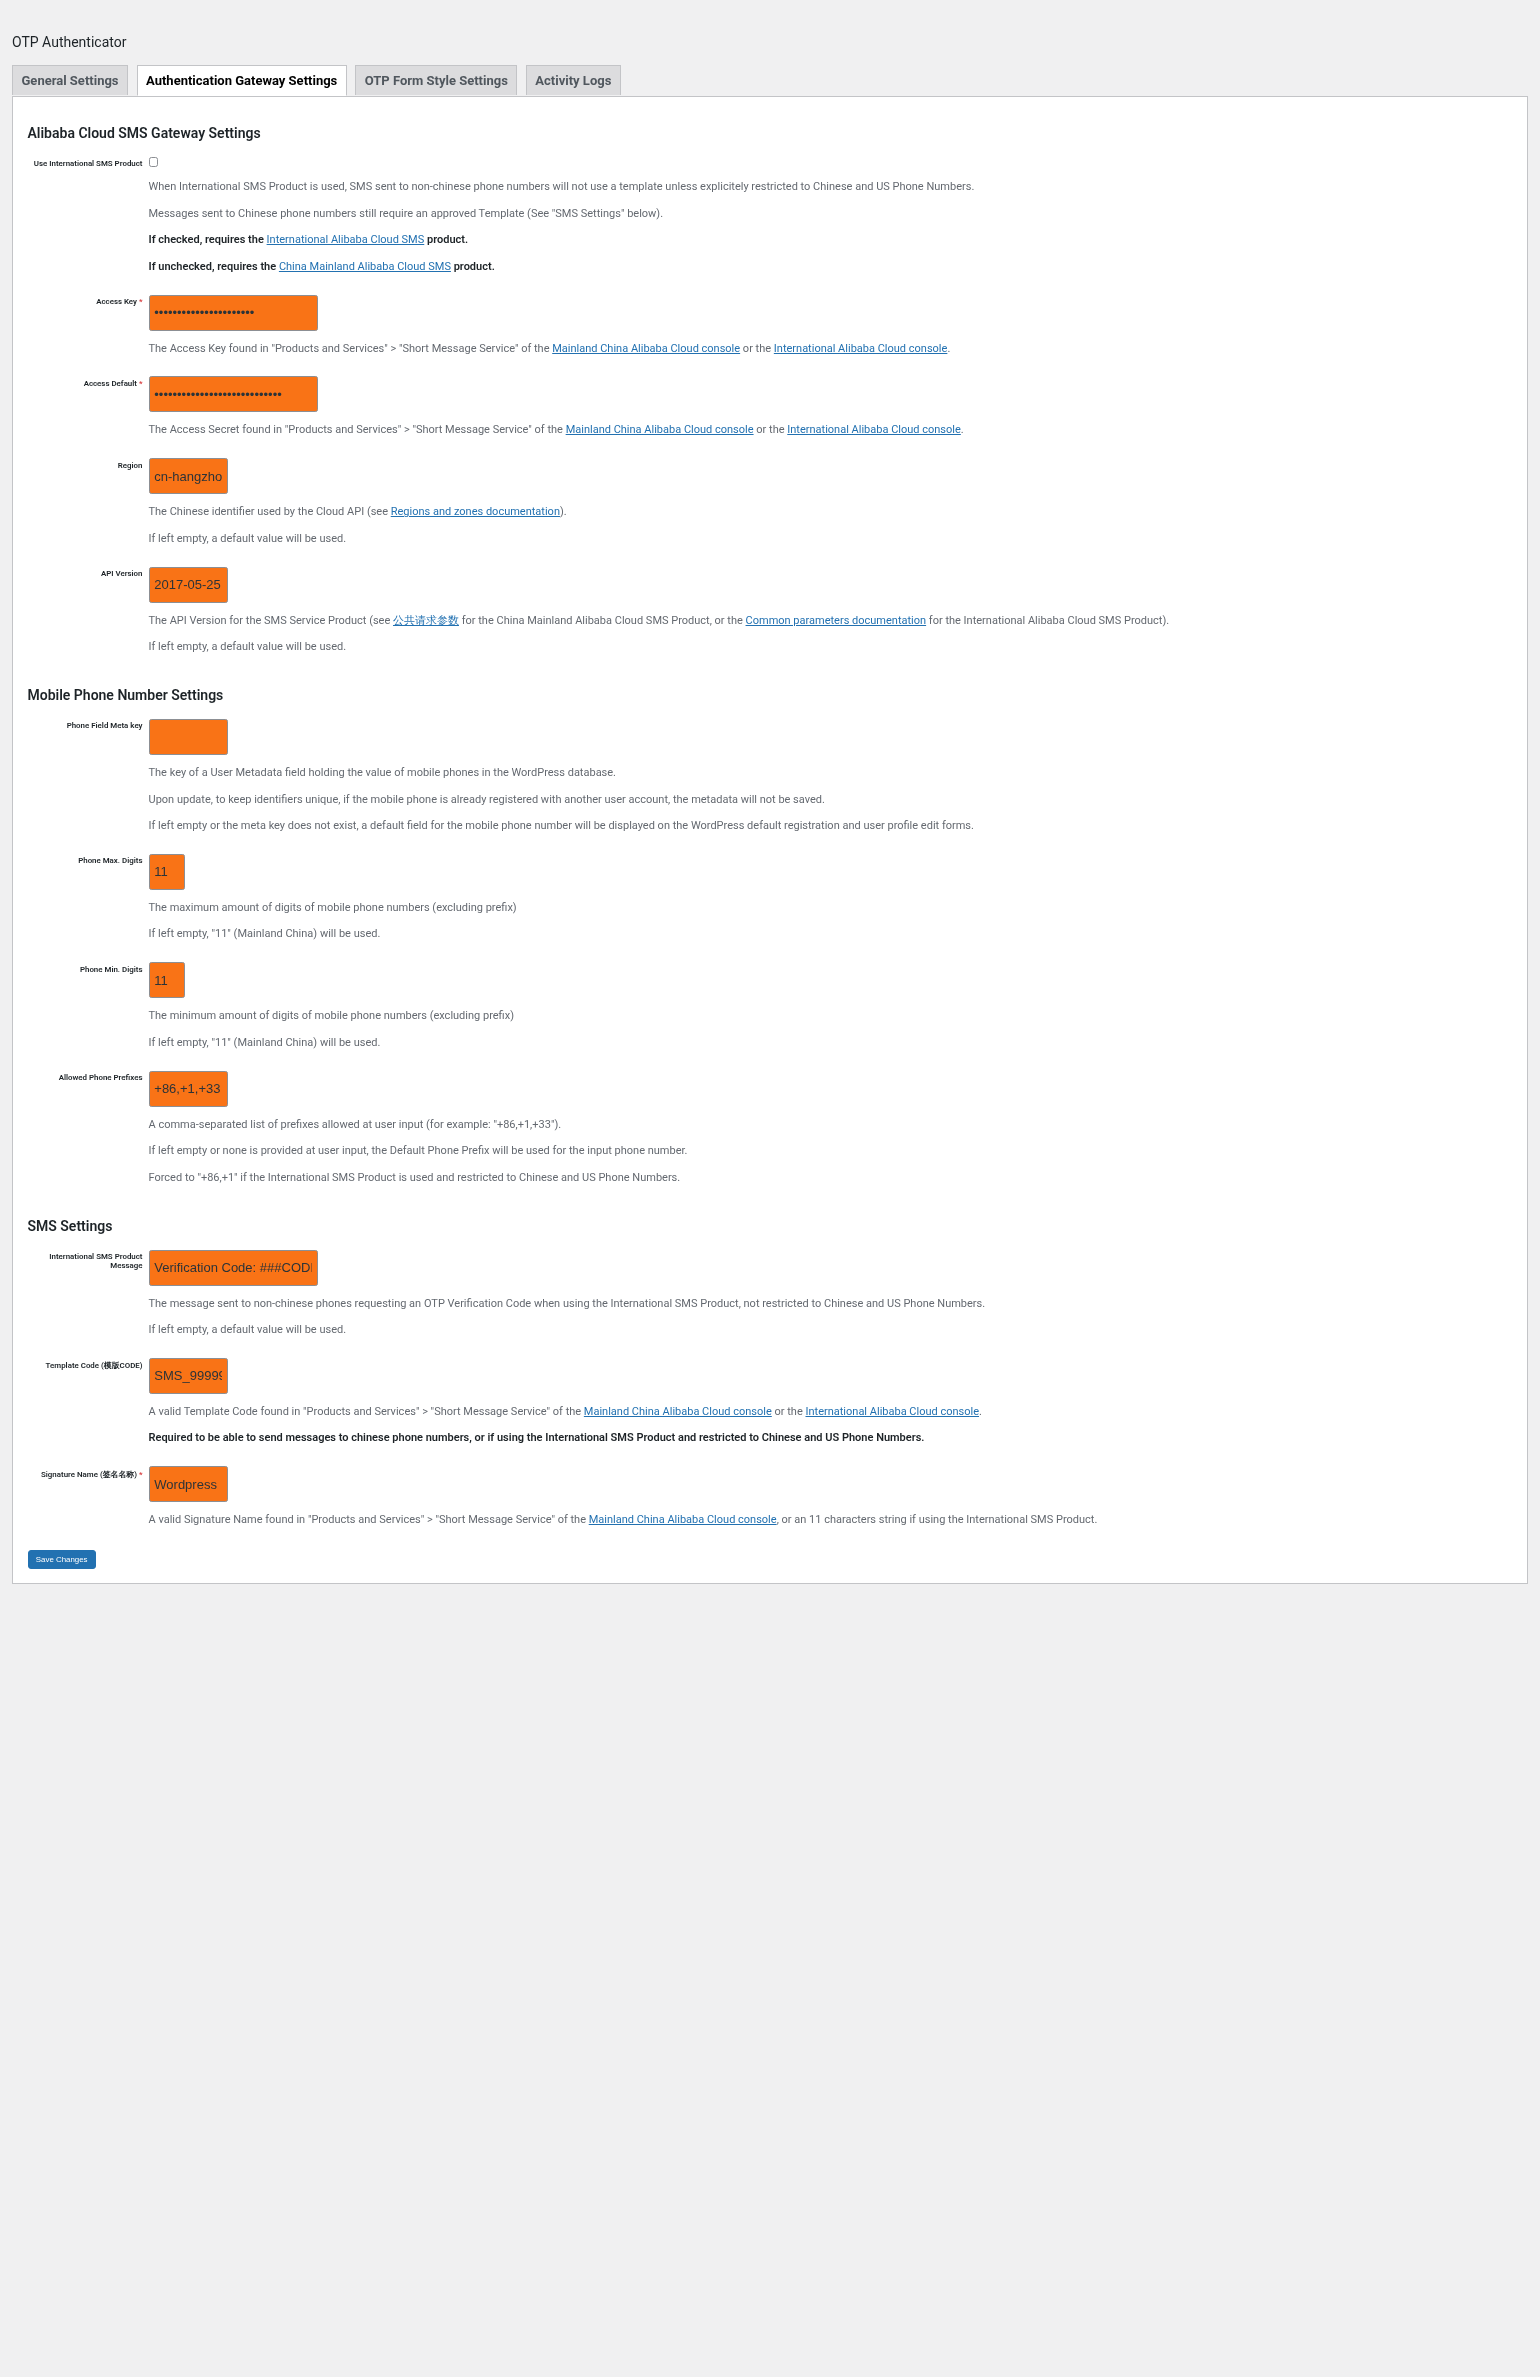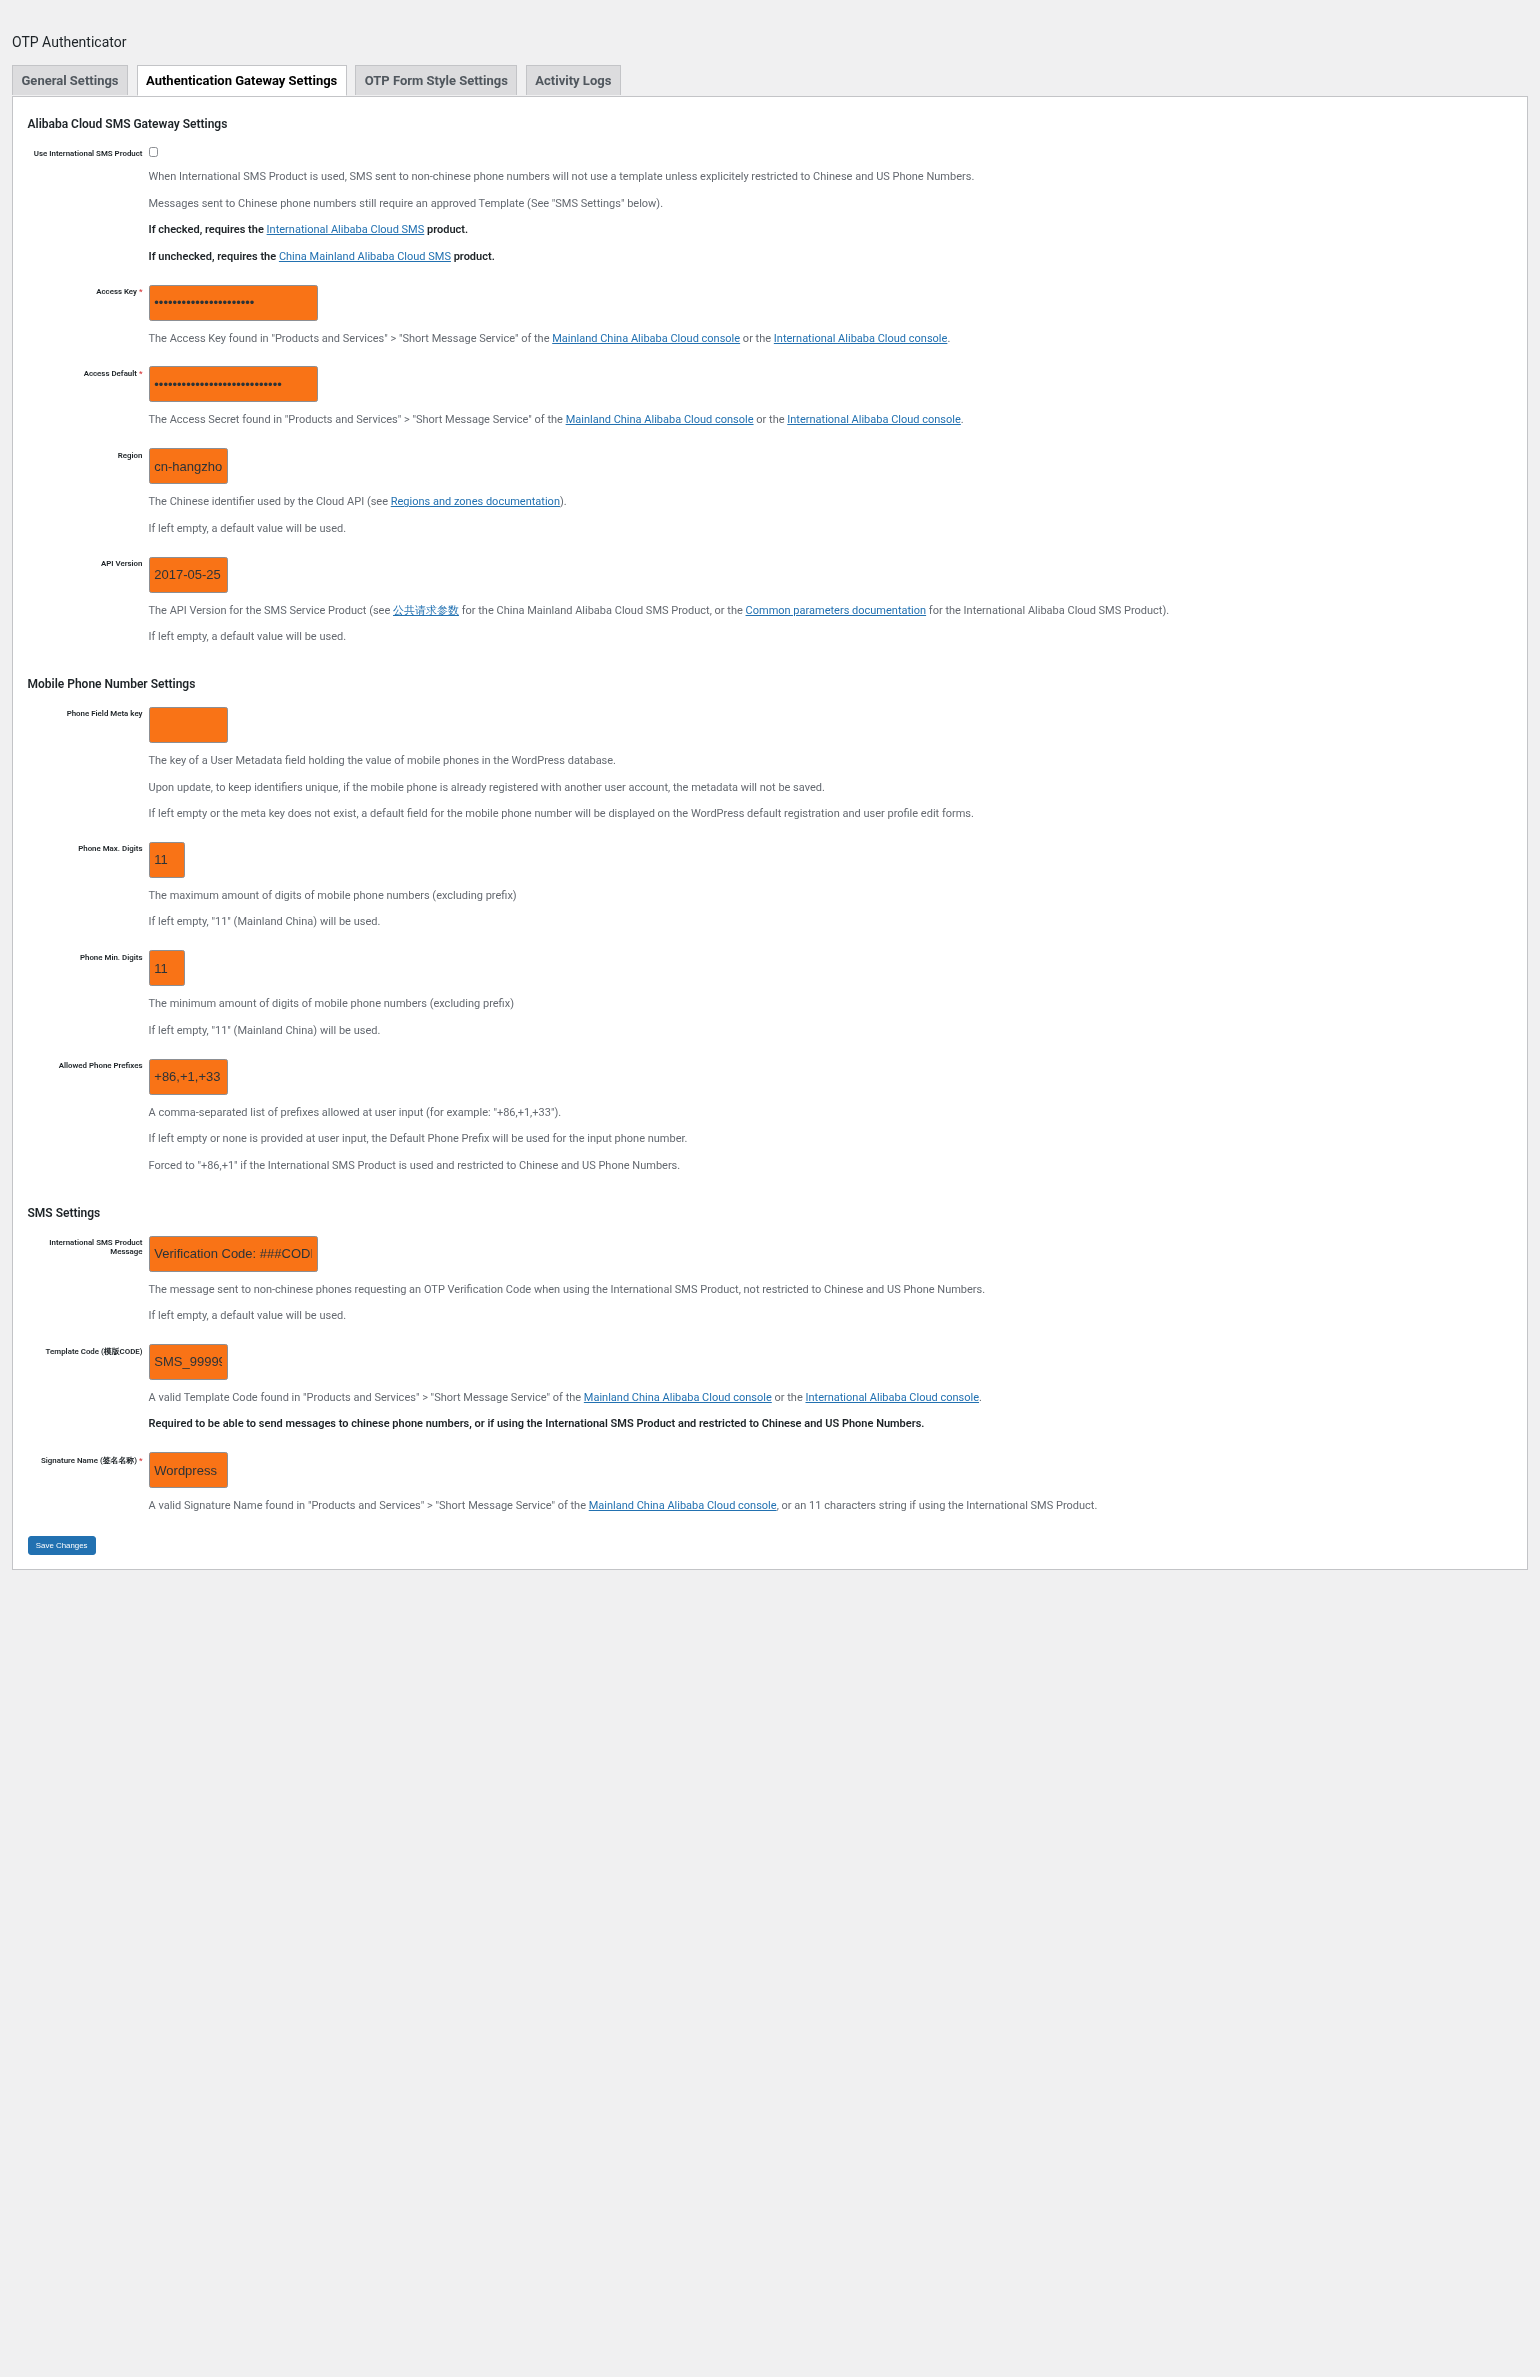--- a/index.html
+++ b/index.html
@@ -45,23 +45,23 @@
     margin-bottom: -0.6px;
     color: #000;
   }
   .panel {
     background: #fff;
     border: 0.6px solid #c3c4c7;
     border-top: none;
     padding: 12px 14.5px 14.5px 14.5px;
   }
   h2.section {
-    font-size: 12px;
+    font-size: 14px;
     font-weight: 600;
-    margin: 8px 0 6px 0;
+    margin: 16px 0 6px 0;
     color: #1d2327;
   }
   h2.section.spaced { margin-top: 22px; }
   table.form-table {
     width: 100%;
     border-collapse: collapse;
   }
   table.form-table th {
     text-align: right;
     vertical-align: top;

